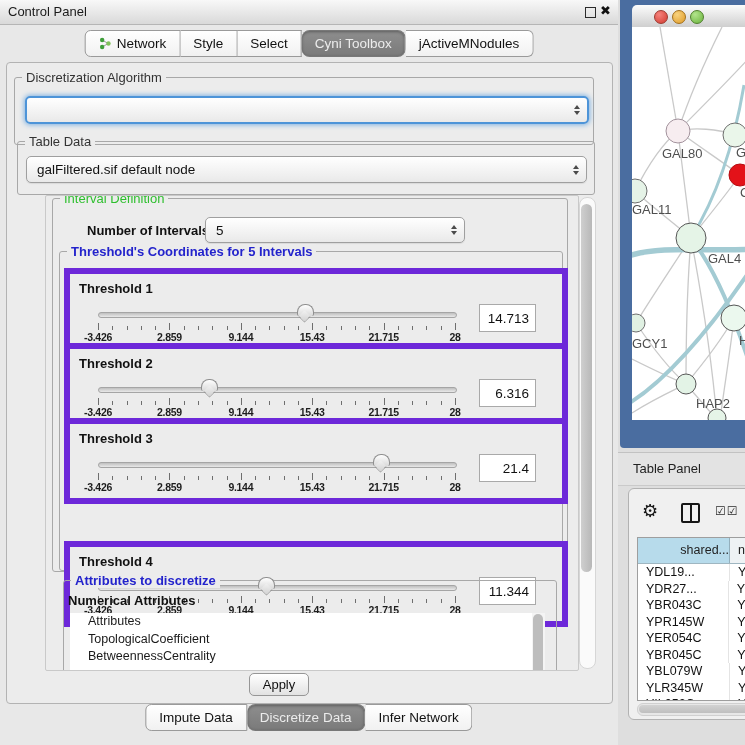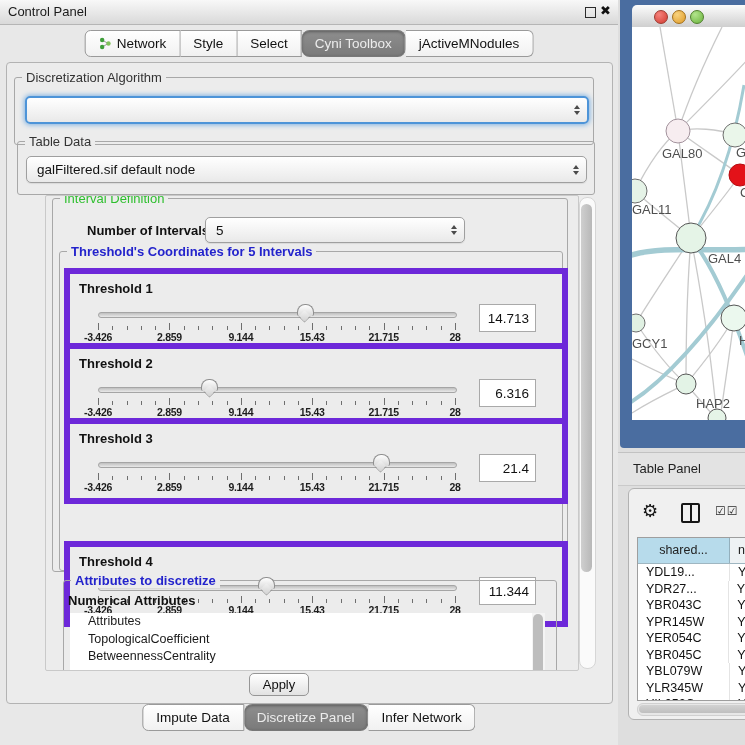--- a/index.html
+++ b/index.html
@@ -112,21 +112,21 @@
     border:1px solid #b2b2b2;border-radius:6px;}
   #tp-toolbar{position:absolute;left:0;top:8px;width:100%;height:34px;}
   .gear{position:absolute;left:13px;top:3px;font-size:18px;color:#161616;}
   .col-icon{position:absolute;left:52px;top:6px;width:15px;height:16px;border:2px solid #161616;border-radius:2px;display:flex;}
   .col-icon span{flex:1;}
   .col-icon span:first-child{border-right:2px solid #161616;}
   .checks{position:absolute;left:86px;top:7px;font-size:12px;color:#2a2a2a;letter-spacing:1px;}
   #tp-table{position:absolute;left:8px;top:48px;width:132px;height:162px;background:#fff;border:1px solid #9e9e9e;overflow:hidden;}
   #tp-head{display:flex;height:25px;border-bottom:1px solid #9fb6c1;}
   .hc{font-size:12.5px;color:#222;line-height:25px;box-sizing:border-box;}
-  .hc.c0{width:92px;background:#b7dbeb;text-align:center;border-right:1px solid #93afbc;}
+  .hc.c0{width:92px;background:#b7dbeb;text-align:right;border-right:1px solid #93afbc;}
   .hc.c1{flex:1;background:#eef2f4;padding-left:8px;}
   #tp-body{height:137px;overflow:hidden;}
   .trow{display:flex;height:16.5px;}
   .tcell{font-size:12.5px;color:#111;line-height:16.5px;box-sizing:border-box;white-space:nowrap;}
   .tcell.c0{width:92px;padding-left:8px;border-right:1px solid #e4e4e4;}
   .tcell.c1{flex:1;padding-left:8px;}
   #tp-hscroll{position:absolute;left:8px;top:214px;width:120px;height:11px;background:#e7e7e7;border-radius:6px;border:1px solid #d0d0d0;}
   #tp-hthumb{position:absolute;left:1px;top:1px;width:96%;height:8px;background:linear-gradient(#d2d2d2,#bfbfbf);border-radius:5px;}
 </style>
 </head>
@@ -411,21 +411,21 @@
 
       <div id="apply-btn" style="left:242px;top:610px;">Apply</div>
     </div>
 
 
     <div id="bottom-tabs" class="tabstrip">
       <div class="tab">
         <span>Impute Data</span>
       </div>
       <div class="tab selected">
-        <span>Discretize Panel</span>
+        <span>Discretize Data</span>
       </div>
       <div class="tab">
         <span>Infer Network</span>
       </div>
     </div>
   </div>
 
   <div id="net-window">
     <div id="net-titlebar">
       <span class="light red"></span>

